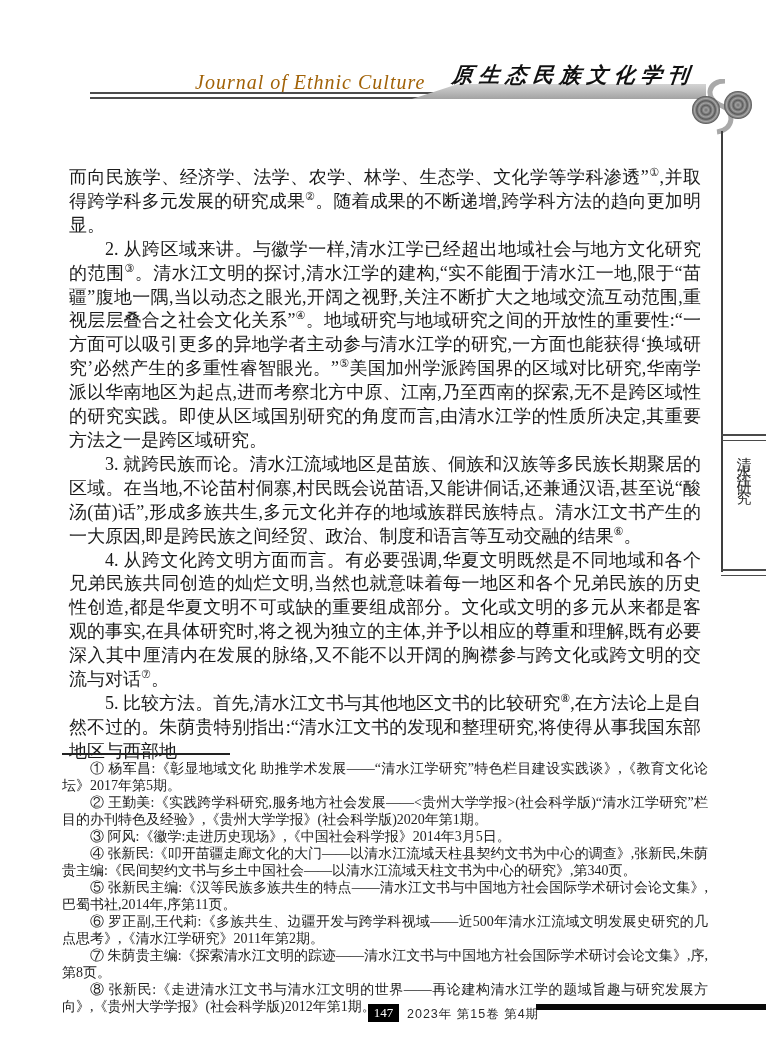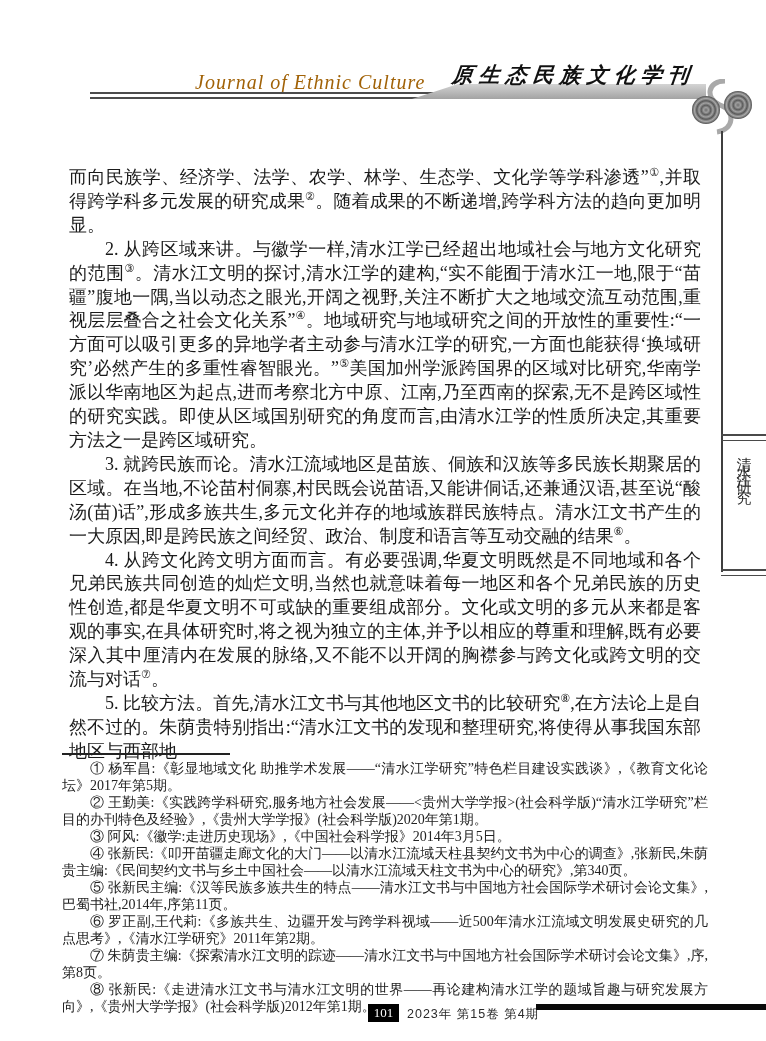--- a/index.html
+++ b/index.html
@@ -113,18 +113,18 @@
       <p class="footnote">② 王勤美:《实践跨学科研究,服务地方社会发展——&lt;贵州大学学报&gt;(社会科学版)“清水江学研究”栏目的办刊特色及经验》,《贵州大学学报》(社会科学版)2020年第1期。</p>
       <p class="footnote">③ 阿风:《徽学:走进历史现场》,《中国社会科学报》2014年3月5日。</p>
       <p class="footnote">④ 张新民:《叩开苗疆走廊文化的大门——以清水江流域天柱县契约文书为中心的调查》,张新民,朱荫贵主编:《民间契约文书与乡土中国社会——以清水江流域天柱文书为中心的研究》,第340页。</p>
       <p class="footnote">⑤ 张新民主编:《汉等民族多族共生的特点——清水江文书与中国地方社会国际学术研讨会论文集》,巴蜀书社,2014年,序第11页。</p>
       <p class="footnote">⑥ 罗正副,王代莉:《多族共生、边疆开发与跨学科视域——近500年清水江流域文明发展史研究的几点思考》,《清水江学研究》2011年第2期。</p>
       <p class="footnote">⑦ 朱荫贵主编:《探索清水江文明的踪迹——清水江文书与中国地方社会国际学术研讨会论文集》,序,第8页。</p>
       <p class="footnote">⑧ 张新民:《走进清水江文书与清水江文明的世界——再论建构清水江学的题域旨趣与研究发展方向》,《贵州大学学报》(社会科学版)2012年第1期。</p>
     </section>
 
   <footer>
-    <span class="pageno">101</span>
+    <span class="pageno">147</span>
     <span class="issue">2023年 第15卷 第4期</span>
     <div class="footer-bar"></div>
   </footer>
 
 </div>
 
 </body></html>

